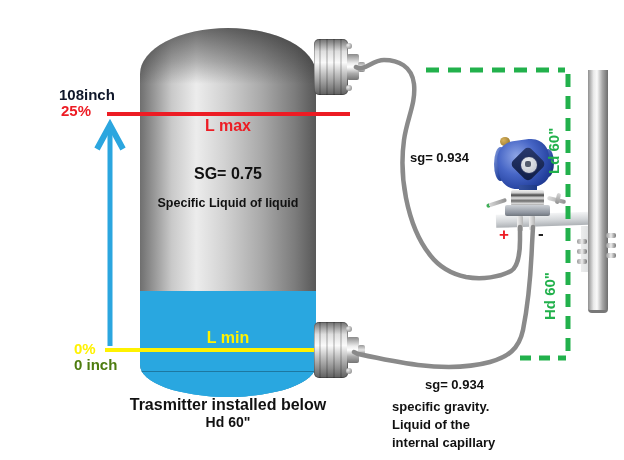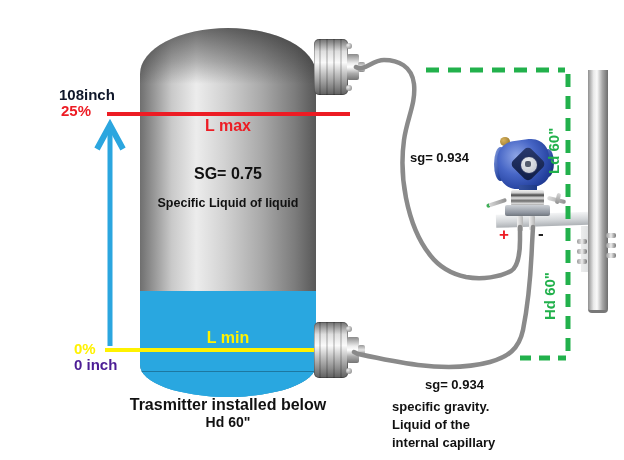--- a/index.html
+++ b/index.html
@@ -24,21 +24,21 @@
   
   .t{position:absolute;white-space:nowrap;z-index:2;}
   .website{left:140px;top:52px;width:176px;text-align:center;font-size:12px;color:#3B44C8;}
   .lmax-label{left:140px;top:94px;width:176px;text-align:center;font-size:16px;color:#ED1C24;margin-top:23px;}
   .lmin-label{left:140px;top:329px;width:176px;text-align:center;font-size:16px;color:#FFF200;}
   .sg-tank{left:140px;top:165px;width:176px;text-align:center;font-size:16px;color:#111;}
   .sg-caption{left:120px;top:196px;width:216px;text-align:center;font-size:12.5px;color:#111;}
   .max-inch{left:59px;top:86px;font-size:15px;color:#0f172a;}
   .max-pct{left:61px;top:102px;font-size:15px;color:#ED1C24;}
   .min-pct{left:74px;top:340px;font-size:15px;color:#FFF200;}
-  .min-inch{left:74px;top:356px;font-size:15px;color:#4c1d95;}
+  .min-inch{left:74px;top:356px;font-size:15px;color:#4d7c0f;}
   .cap1{left:98px;top:396px;width:260px;text-align:center;font-size:16px;color:#111;z-index:2;}
   .cap2{left:98px;top:414px;width:260px;text-align:center;font-size:14px;color:#111;z-index:2;}
   .sg-upper{left:410px;top:150px;font-size:13px;color:#111;z-index:8;}
   .sg-lower{left:425px;top:377px;font-size:13px;color:#111;z-index:8;}
   .sg-l1{left:392px;top:399px;font-size:13px;color:#111;z-index:8;}
   .sg-l2{left:392px;top:417px;font-size:13px;color:#111;z-index:8;}
   .sg-l3{left:392px;top:435px;font-size:13px;color:#111;z-index:8;}
   .dim{writing-mode:vertical-rl;transform:rotate(180deg);font-size:15px;color:#22B14C;z-index:8;}
   .dim-ld{left:545px;top:106px;height:68px;}
   .dim-hd{left:541px;top:252px;height:68px;}

